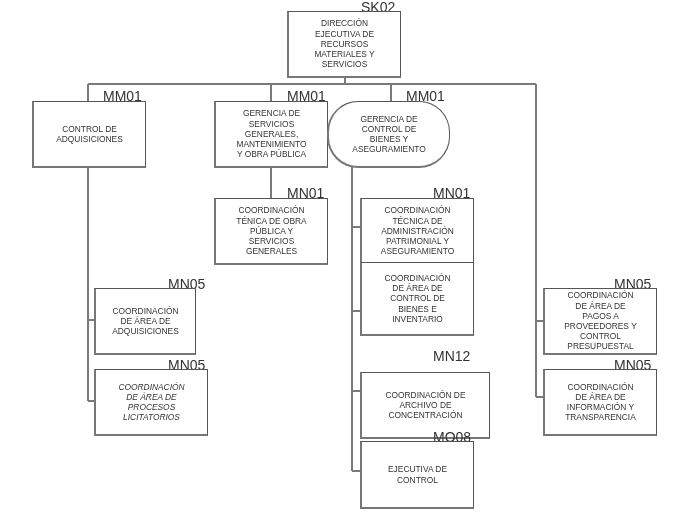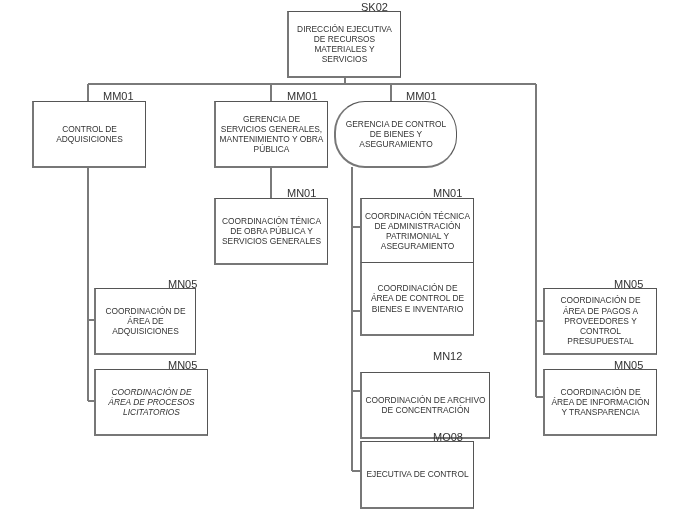--- a/index.html
+++ b/index.html
@@ -4,22 +4,22 @@
   <style>
     html, body { margin: 0; padding: 0; background: #ffffff; }
     body { width: 678px; height: 524px; position: relative; overflow: hidden;
            font-family: "Liberation Sans", sans-serif; color: #222; }
     .canvas { position: absolute; left: 0; top: 0; width: 678px; height: 524px; }
     svg.lines { position: absolute; left: 0; top: 0; width: 678px; height: 524px; }
     svg.lines line { stroke: #7a7a7a; stroke-width: 1.4; shape-rendering: crispEdges; }
     .box { position: absolute; box-sizing: border-box; border: 1px solid #555;
            border-left: 2px solid #777; border-bottom: 2px solid #777;
            background: #fff; display: flex; align-items: center; justify-content: center;
-           text-align: center; font-size: 8.4px; line-height: 10.2px; padding: 0 3px; color: #333; }
-    .code { position: absolute; font-size: 11px; color: #333; line-height: 10px; }
+           text-align: center; font-size: 8.4px; line-height: 10.2px; padding: 0 19px; color: #333; }
+    .code { position: absolute; font-size: 14px; color: #333; line-height: 10px; }
   </style>
 </head>
 <body>
 
 <div class="canvas">
   <svg class="lines">
 
     <line x1="345" y1="78" x2="345" y2="84"></line>
 
     <line x1="88" y1="84" x2="536" y2="84"></line>
@@ -54,21 +54,21 @@
   <div class="box" style="left:32px; top:101px; width:114px; height:67px;">
     <span>CONTROL DE ADQUISICIONES</span>
   </div>
 
   <span class="code" style="left:287px; top:91px;">MM01</span>
   <div class="box" style="left:214px; top:101px; width:114px; height:67px;">
     <span>GERENCIA DE SERVICIOS GENERALES, MANTENIMIENTO Y OBRA PÚBLICA</span>
   </div>
 
   <span class="code" style="left:406px; top:91px;">MM01</span>
-  <div class="box" style="left:334px; top:101px; width:123px; height:67px;border-radius:31px;">
+  <div class="box" style="left:327px; top:101px; width:123px; height:67px;border-radius:31px;">
     <span>GERENCIA DE CONTROL DE BIENES Y ASEGURAMIENTO</span>
   </div>
 
   <span class="code" style="left:287px; top:188px;">MN01</span>
   <div class="box" style="left:214px; top:198px; width:114px; height:67px;">
     <span>COORDINACIÓN TÉNICA DE OBRA PÚBLICA Y SERVICIOS GENERALES</span>
   </div>
 
   <span class="code" style="left:168px; top:279px;">MN05</span>
   <div class="box" style="left:94px; top:288px; width:102px; height:67px;">

